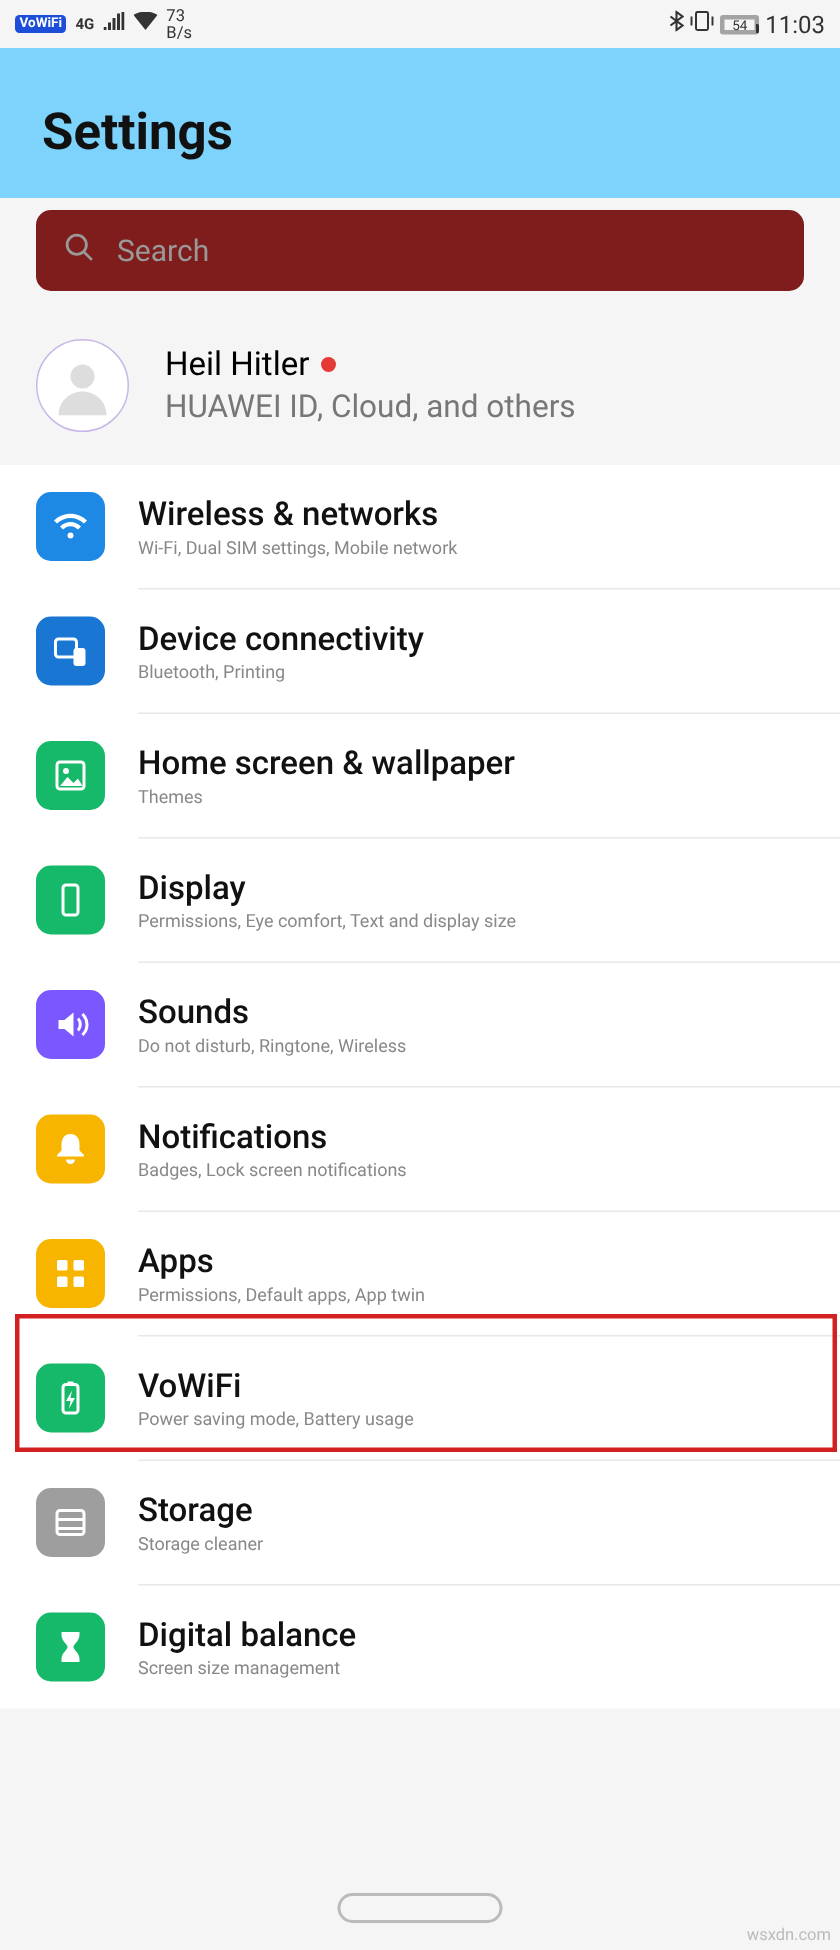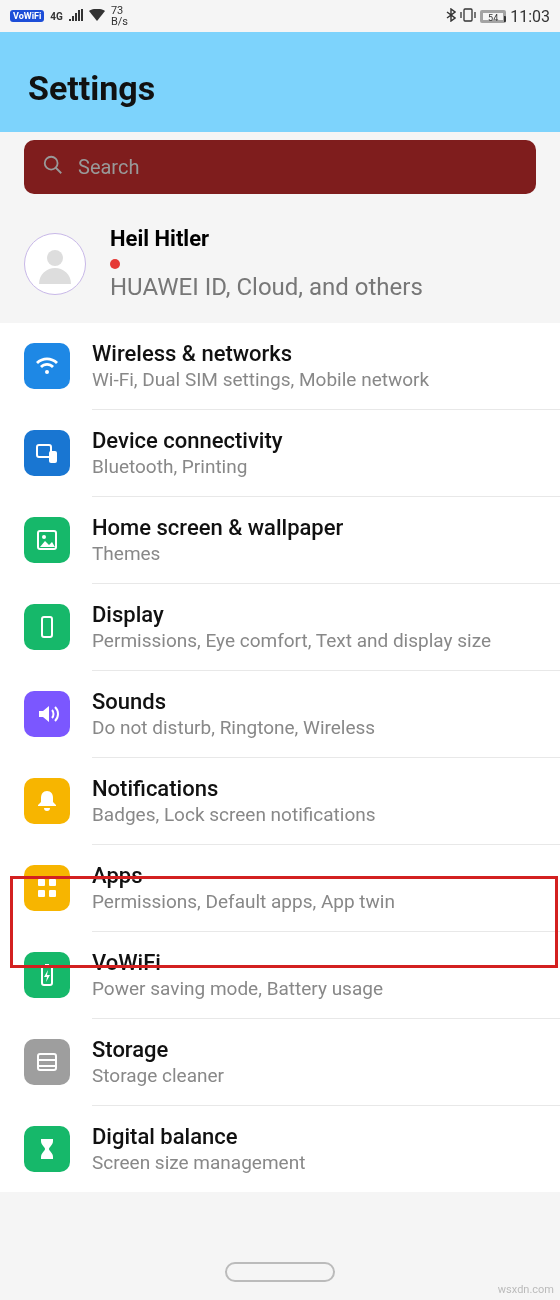--- a/index.html
+++ b/index.html
@@ -61,37 +61,37 @@
       align-items: center;
       padding: 18px 24px 22px 24px;
       gap: 24px;
     }
     .avatar {
       width: 62px; height: 62px; border-radius: 50%;
       border: 1px solid #c8b8e8;
       display: flex; align-items: center; justify-content: center;
       background: #fff;
     }
-    .account-text .name { font-size: 22px; font-weight: 700; display: flex; gap: 8px; flex-direction: column; }
+    .account-text .name { font-size: 22px; font-weight: 400; display: flex; align-items: center; gap: 8px; }
     .red-dot { width: 10px; height: 10px; background: #e53935; border-radius: 50%; display: inline-block; }
-    .account-text .sub { font-size: 24px; color: #777; margin-top: 4px; }
+    .account-text .sub { font-size: 21px; color: #777; margin-top: 4px; }
     .list { background: #fff; }
     .item {
       display: flex; align-items: center; gap: 22px;
       padding: 18px 24px 18px 24px;
       position: relative;
     }
     .item .icon {
       width: 46px; height: 46px; border-radius: 10px;
       display: flex; align-items: center; justify-content: center;
       flex-shrink: 0;
     }
     .item .texts { flex: 1; }
     .item .title { font-size: 22px; font-weight: 500; color: #111; }
-    .item .sub { font-size: 19px; color: #888; margin-top: 2px; }
+    .item .sub { font-size: 12px; color: #888; margin-top: 2px; }
     .divider {
       height: 1px; background: #e8e8e8;
       margin-left: 92px;
     }
     .highlight-frame {
       border: 3px solid #d32020;
       position: absolute;
       left: 10px; right: 2px;
       top: 876px; height: 92px;
       pointer-events: none;

